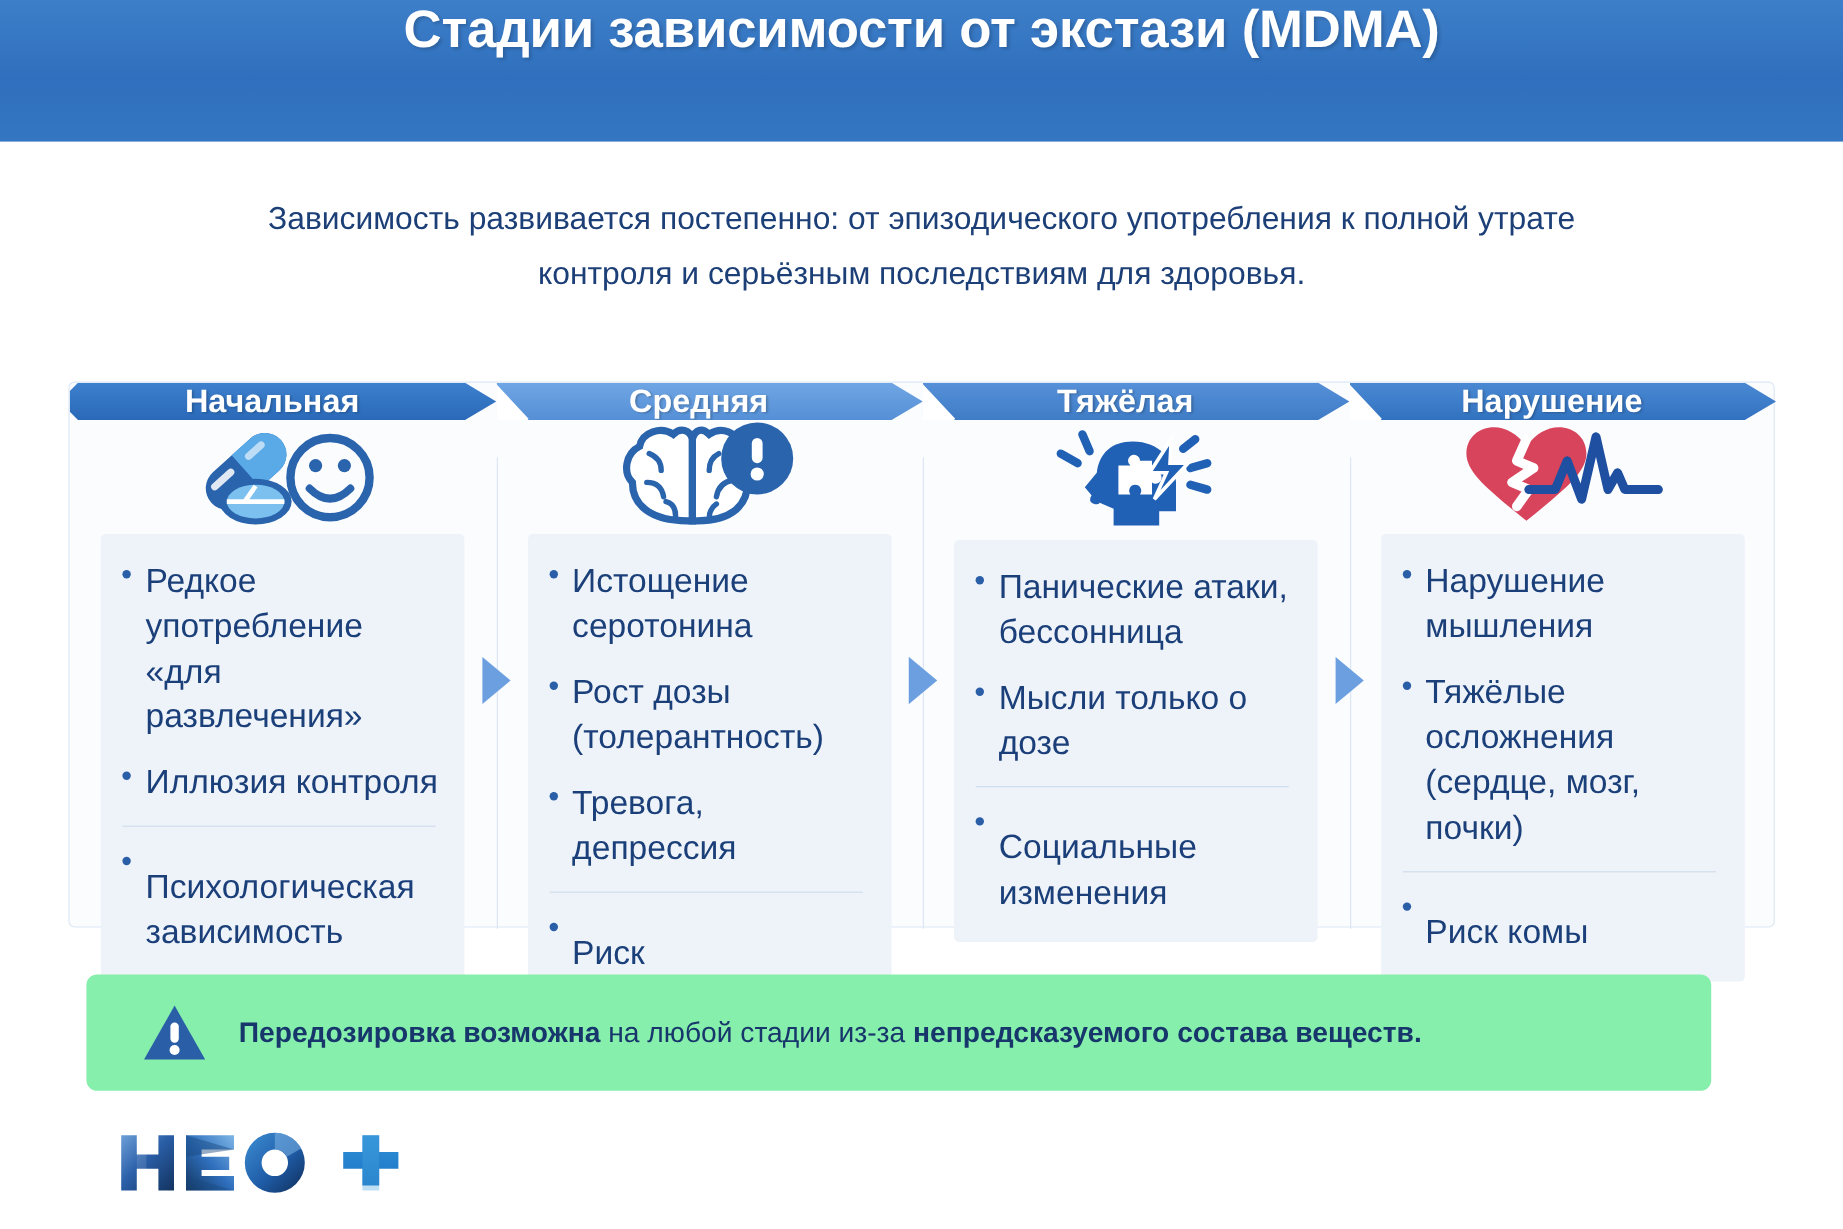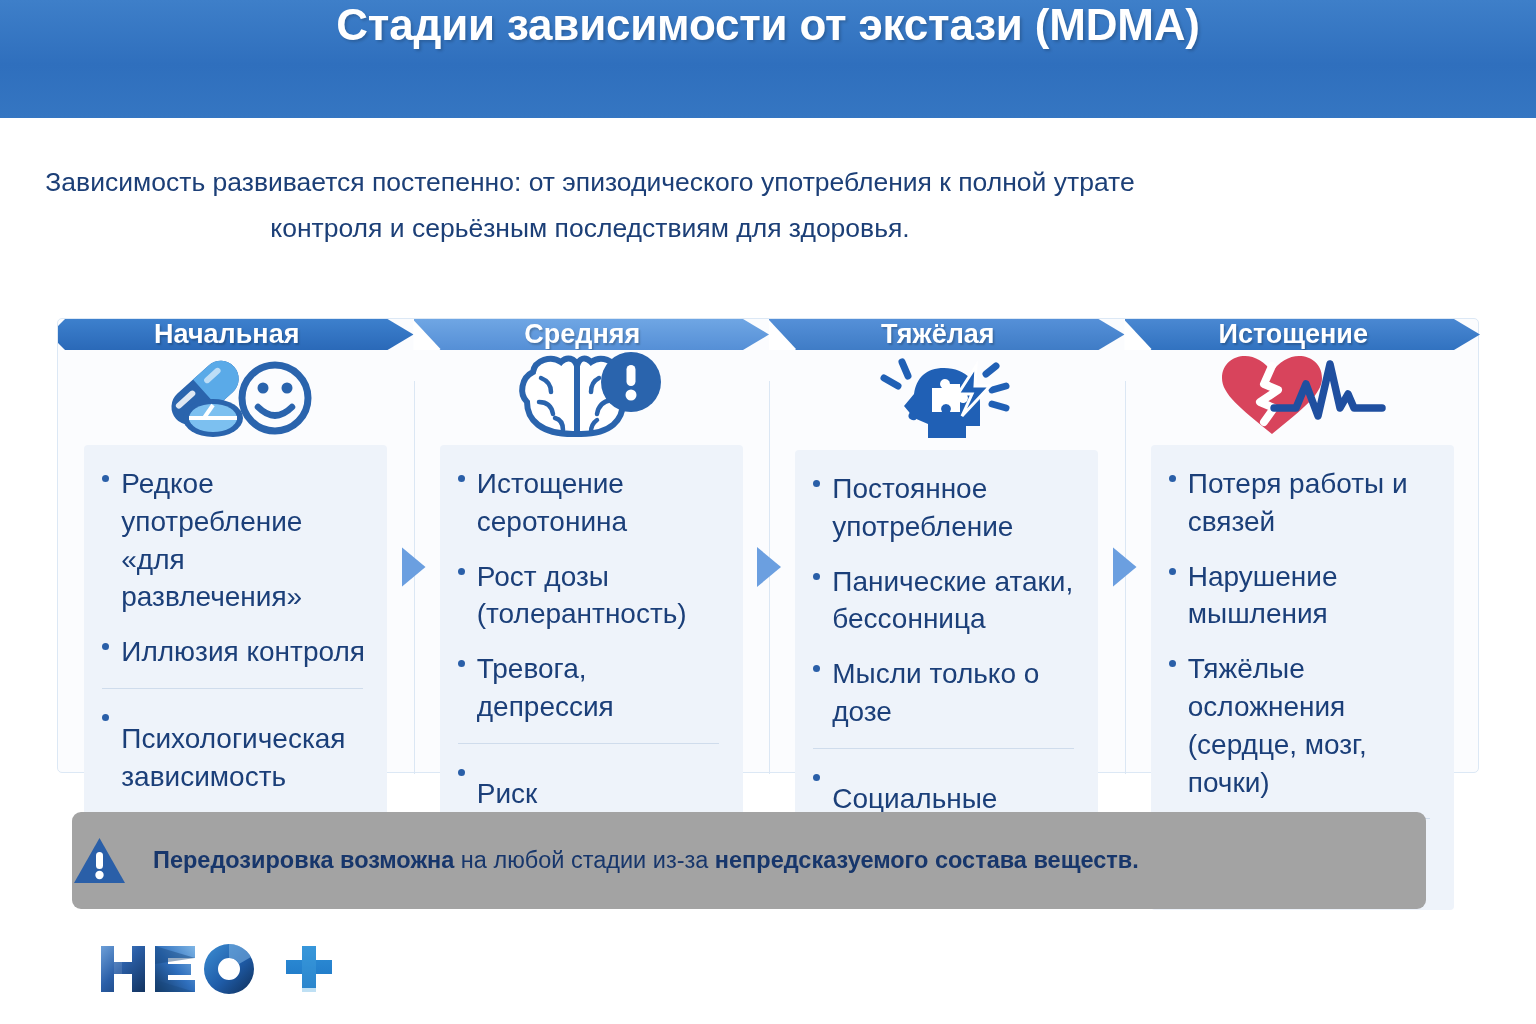--- a/index.html
+++ b/index.html
@@ -28,21 +28,21 @@
     font-weight: bold;
     letter-spacing: -0.2px;
     text-shadow: 2px 2px 3px rgba(0,0,0,0.18);
   }
 
   
   .subtitle-wrap {
     width: 1536px;
     padding-top: 42px;
     display: flex;
-    justify-content: flex-start;
+    justify-content: center;
   }
   .subtitle {
     width: 1180px;
     text-align: center;
     color: #1c3f77;
     font-size: 26.5px;
     line-height: 1.72;
     font-weight: normal;
   }
 
@@ -185,24 +185,25 @@
     z-index: 3;
   }
 
   
   .warning {
     position: absolute;
     left: 72px;
     top: 812px;
     width: 1354px;
     height: 97px;
-    background: #a3a3a3;
+    background: #86efac;
     border-radius: 9px;
     display: flex;
     align-items: center;
+    padding-left: 46px;
   }
   .warn-tri {
     width: 55px;
     height: 49px;
     position: relative;
     flex: none;
     margin-right: 26px;
   }
   .warn-text {
     color: #17366b;
@@ -322,44 +323,42 @@
             <path d="M130 54 L144 58"></path>
           </g>
           <path d="M82 18 C104 18 118 34 118 52 L118 76 L104 76 L104 88 L66 88 L66 74 L52 68 L42 56 L52 44 C54 28 64 18 82 18 Z" fill="#2060b5"></path>
           <path d="M48 62 q-4 6 2 8 q6 1 4 -4" fill="#2060b5"></path>
           <path d="M70 38 h10 a5 5 0 0 1 0 -8 a5 5 0 0 1 8 4 h10 v10 a5 5 0 0 1 8 4 a5 5 0 0 1 -8 4 v10 h-10 a5 5 0 0 0 -4 -8 a5 5 0 0 0 -4 8 h-10 Z" fill="#ffffff"></path>
           <path d="M114 16 L96 44 L110 44 L100 66 L128 36 L113 36 Z" fill="#2060b5" stroke="#ffffff" stroke-width="3"></path>
         </svg>
       </div>
       <div class="card">
         <ul class="bullets">
-          <li>Постоянное употребление</li>
           <li>Панические атаки, бессонница</li>
           <li>Мысли только о дозе</li>
           <li class="after-rule">Социальные изменения</li>
         </ul>
       </div>
     </div>
 
     <div class="stage-col">
       <div class="flow-arrow"></div>
       <div class="banner" style="background:linear-gradient(180deg,#4a88d2 0%,#3172c0 100%);">
         <div class="banner-notch"></div>
-        <span>Истощение</span>
+        <span>Нарушение</span>
       </div>
       <div class="icon-area">
         <svg width="180" height="95" viewBox="0 0 180 95">
           <path d="M60 84 C28 58 10 44 10 28 C10 14 21 6 33 6 C43 6 53 12 60 22 C67 12 77 6 87 6 C99 6 110 14 110 28 C110 44 92 58 60 84 Z" fill="#d8445c"></path>
           <path d="M60 16 L52 34 L66 40 L48 52 L62 58 L52 72" stroke="#ffffff" stroke-width="8" fill="none" stroke-linejoin="round" stroke-linecap="round"></path>
           <path d="M62 58 L84 58 L94 34 L106 66 L118 14 L128 58 L136 44 L142 58 L170 58" stroke="#1f4fa0" stroke-width="7.5" fill="none" stroke-linejoin="round" stroke-linecap="round"></path>
         </svg>
       </div>
       <div class="card">
         <ul class="bullets">
-          <li>Потеря работы и связей</li>
           <li>Нарушение мышления</li>
           <li>Тяжёлые осложнения (сердце, мозг, почки)</li>
           <li class="after-rule">Риск комы</li>
         </ul>
       </div>
     </div>
 
   </div>
 </div>
 

